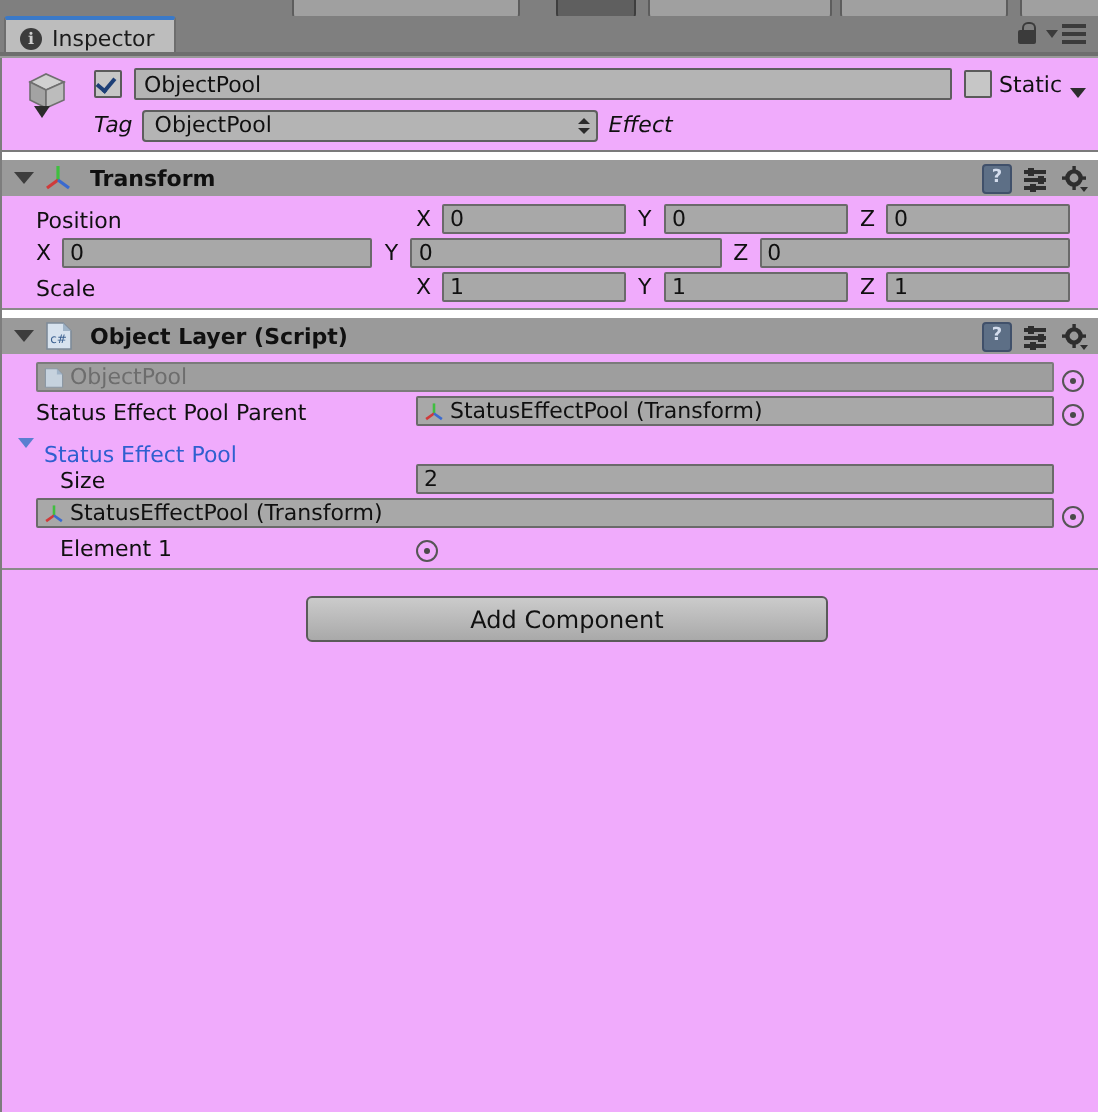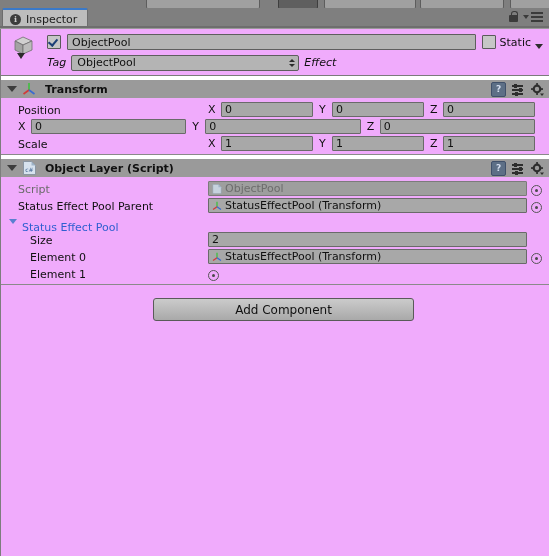--- a/index.html
+++ b/index.html
@@ -288,21 +288,20 @@
               <rect x="0" y="5.2" width="2.4" height="1.7" fill="#2e2e2e"></rect>
               <rect x="9.6" y="5.2" width="2.4" height="1.7" fill="#2e2e2e"></rect>
               <polygon points="9,10.5 13,10.5 11,13" fill="#2e2e2e"></polygon>
             </svg>
           </div>
         </div>
       </div>
       <div class="comp-body">
 
         <div class="row">
-          <span class="lbl dim">Script</span>
           <div class="objfield dim">
             <span class="sel-ico">
               <svg width="10" height="10" viewBox="0 0 13 14">
                 <polygon points="0.5,0.5 8.5,0.5 12.5,4.5 12.5,13.5 0.5,13.5" fill="#c6d2de" stroke="#8c98a4" stroke-width="0.8"></polygon>
                 <polygon points="8.5,0.5 12.5,4.5 8.5,4.5" fill="#9fb3c7"></polygon>
               </svg>
             </span>
             <span>ObjectPool</span>
           </div>
           <div class="picker"></div>
@@ -327,21 +326,20 @@
           <div class="foldout-sm"></div>
           <span class="alabel">Status Effect Pool</span>
         </div>
 
         <div class="row indent">
           <span class="lbl">Size</span>
           <div class="plainfield">2</div>
         </div>
 
         <div class="row indent">
-          <span class="lbl">Element 0</span>
           <div class="objfield">
             <span class="sel-ico">
               <svg width="10" height="10" viewBox="0 0 14 14">
                 <line x1="7" y1="8" x2="7" y2="1" stroke="#3fbf3f" stroke-width="1.8"></line>
                 <line x1="7" y1="8" x2="1.5" y2="12" stroke="#d03a3a" stroke-width="1.8"></line>
                 <line x1="7" y1="8" x2="12.5" y2="12" stroke="#3a6ad0" stroke-width="1.8"></line>
               </svg>
             </span>
             <span>StatusEffectPool (Transform)</span>
           </div>

